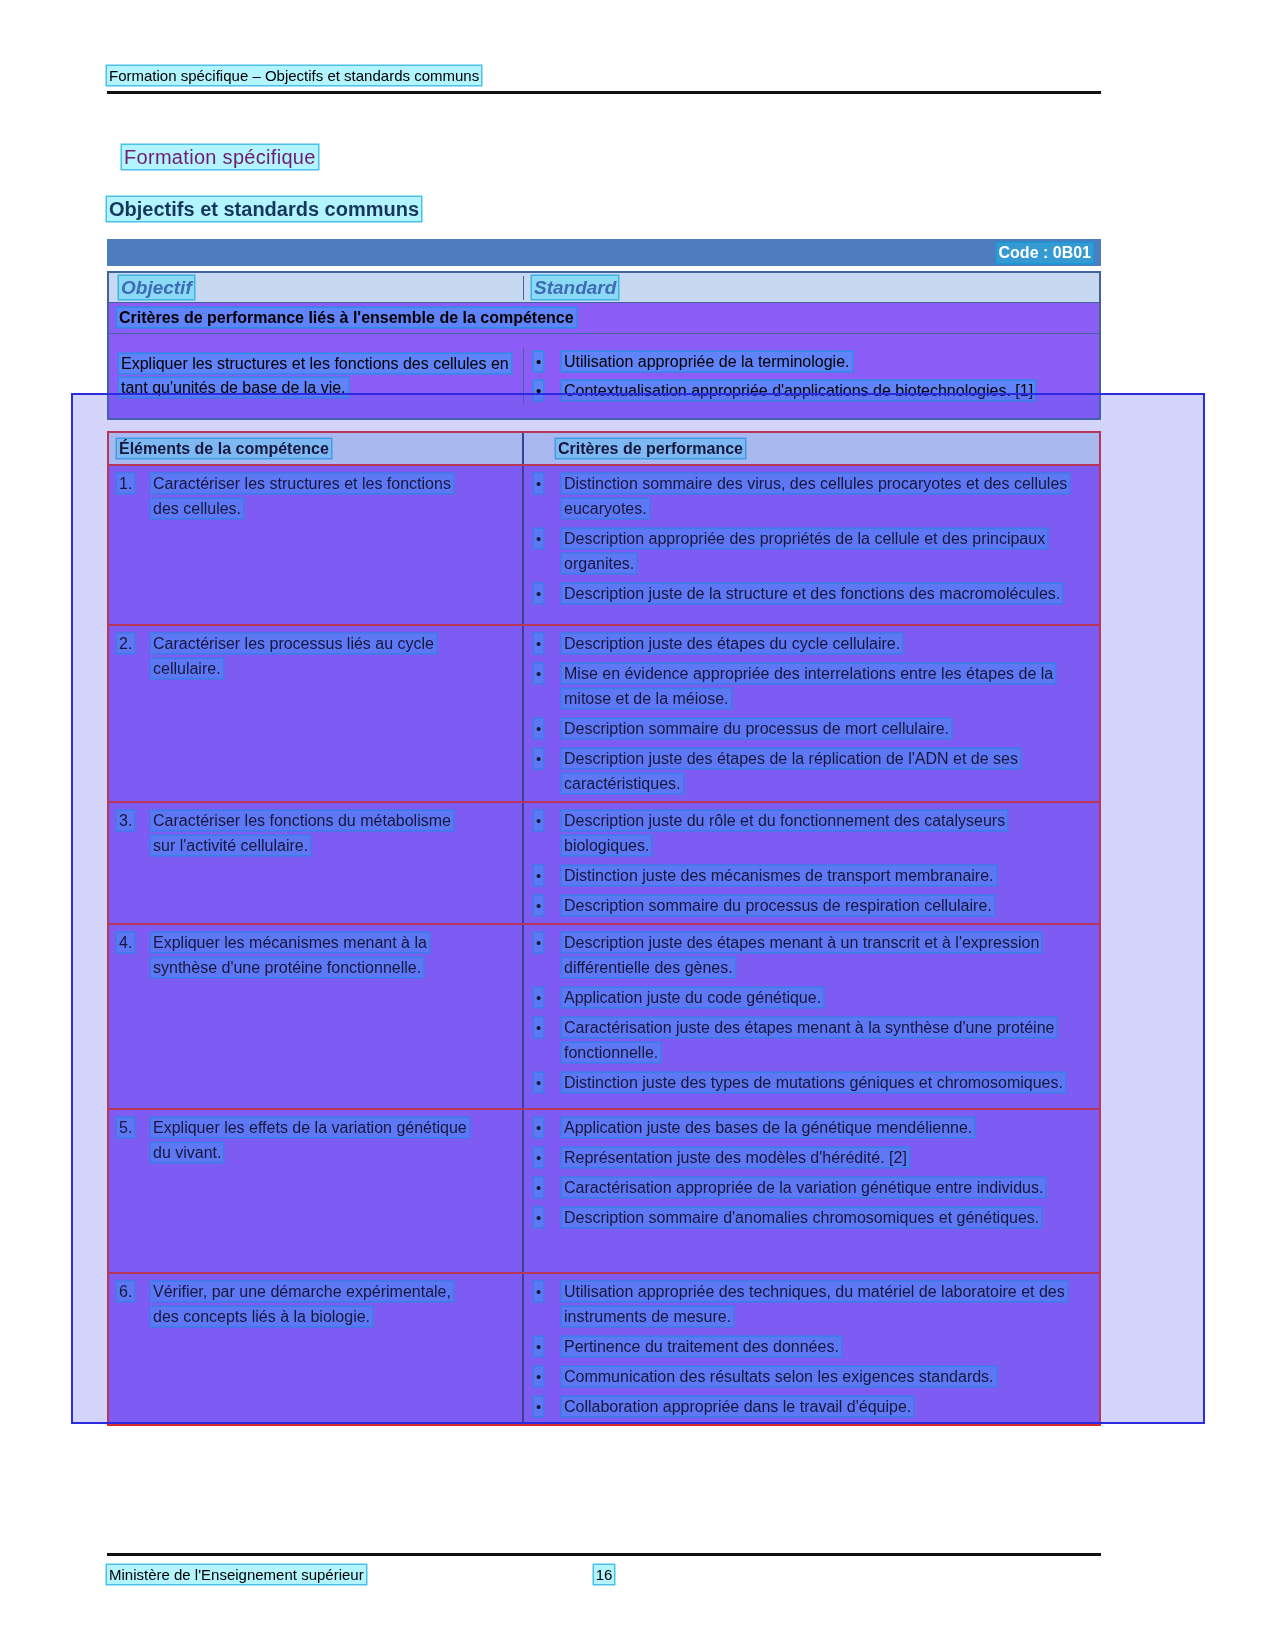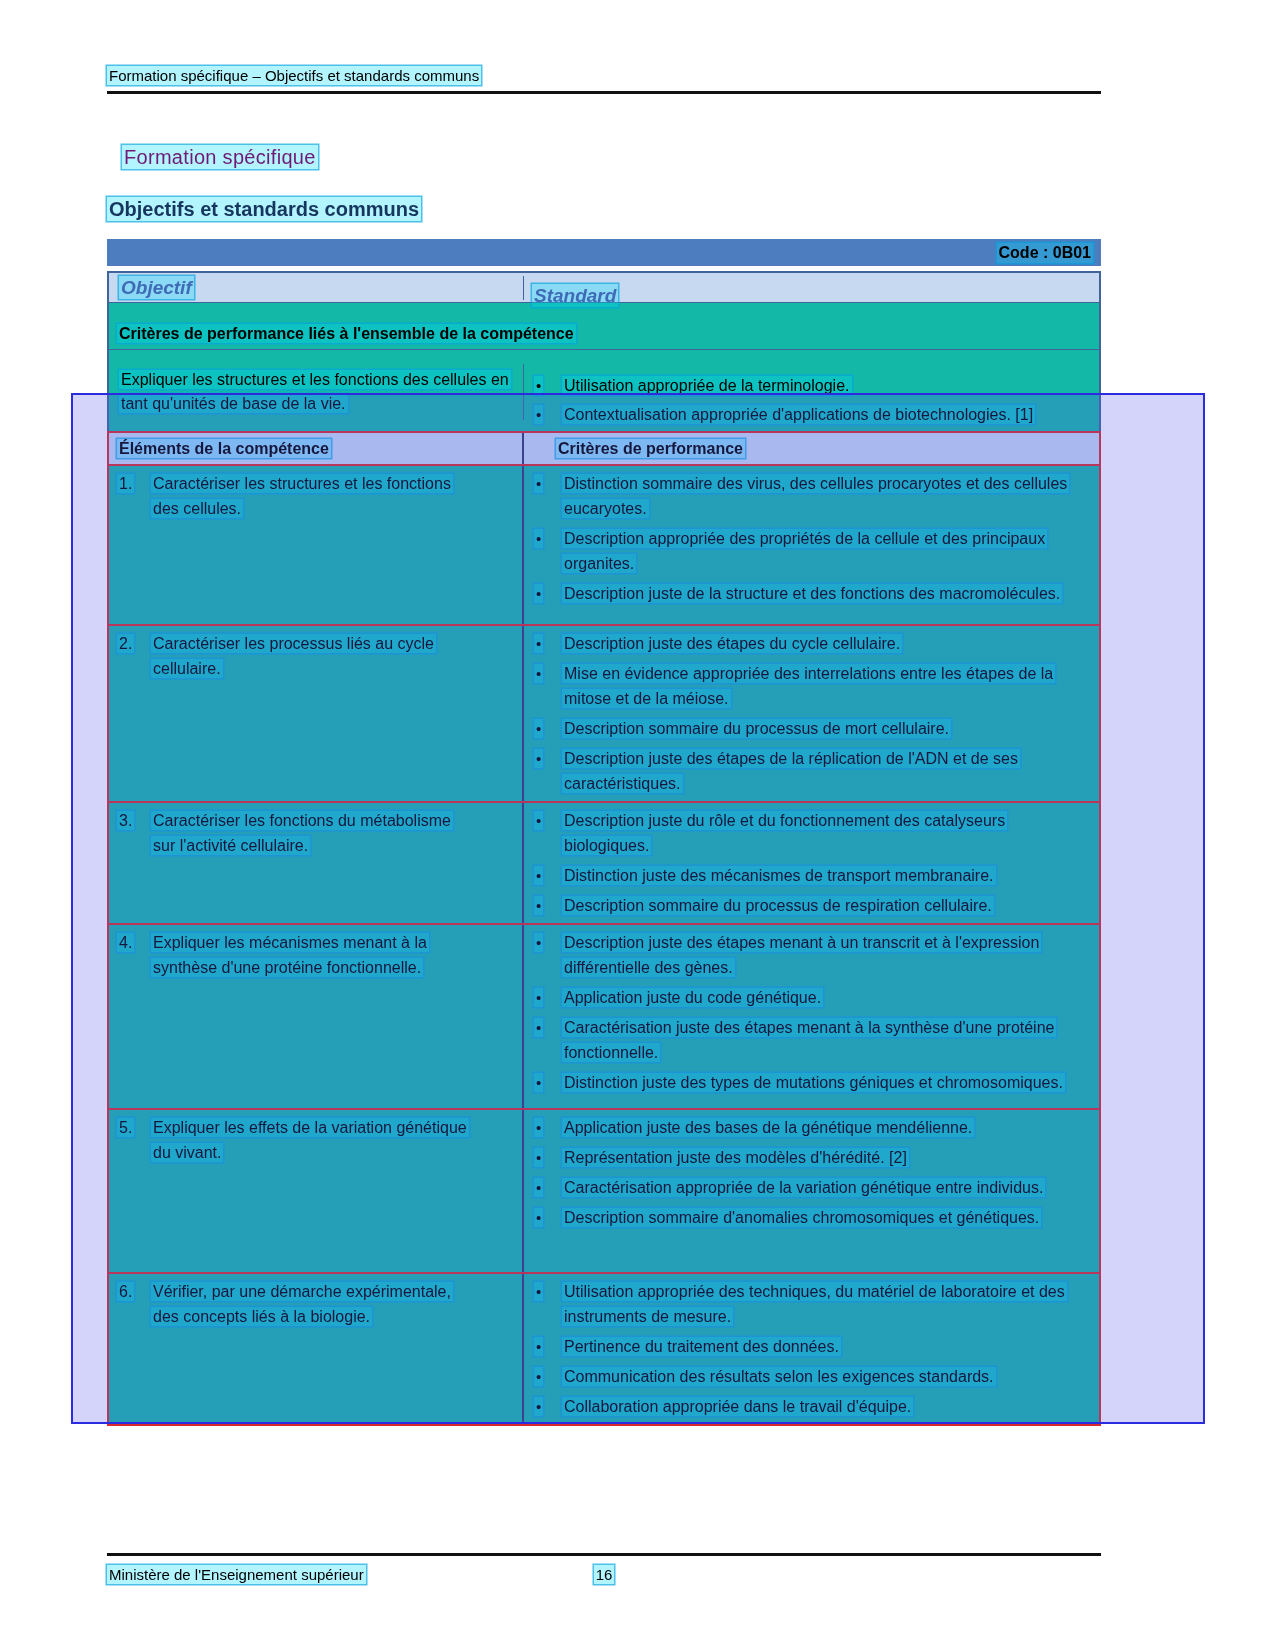--- a/index.html
+++ b/index.html
@@ -26,37 +26,37 @@
     display:flex; justify-content:space-between; align-items:flex-end;
     font-size:15px; line-height:20px;
   }
   .dh-line1 { margin-bottom:1px; }
 
   .doc-title { left:122px; top:140px; font-size:20px; line-height:34px; color:#701a75; letter-spacing:0.3px; }
   .doc-subtitle { left:107px; top:198px; font-size:20px; font-weight:bold; color:#17365d; }
 
   .code-banner {
     left:107px; top:239px; width:994px; height:27px;
-    background:#4d7dbe; color:#000000;
+    background:#4d7dbe; color:#ffffff;
     display:flex; align-items:center; justify-content:flex-end;
     padding-right:8px; font-size:16px; font-weight:bold;
   }
 
   
-  .tbl { left:107px; width:994px; display:flex; flex-direction:column; background:#14b8a6; }
+  .tbl { left:107px; width:994px; display:flex; flex-direction:column; background:#8b5cf6; }
   .row { display:flex; }
   .c1 { flex:0 0 415px; width:415px; }
   .c2 { flex:1; min-width:0; }
 
   
   .t1 { top:271px; border:2px solid #41649c; font-size:16px; line-height:24px; }
   .t1 .row { border-bottom:1.5px solid #41649c; }
   .t1 .row:last-child { border-bottom:none; }
   .t1 .c1 { border-right:1.5px solid #41649c; padding:4px 10px; }
-  .t1 .c2 { padding:4px 8px;margin-top:16px; }
+  .t1 .c2 { padding:4px 8px; }
   .t1-head { background:#c6d9f1; height:30px; align-items:center; font-size:19px; font-weight:bold; font-style:italic; color:#3f6bb6; }
   .t1-head .c1, .t1-head .c2 { padding-top:0; padding-bottom:0; }
   .t1-sub { font-weight:bold; line-height:20px; }
   .t1-sub .c1, .t1-sub .c2 { padding-top:5px; padding-bottom:5px; }
   .t1-body { min-height:84px;align-items:center; }
 
   
   .t2 { top:431px; border:2.5px solid #d92b2b; font-size:16px; line-height:25px; }
   .t2 .row { border-top:2px solid #d92b2b; }
   .t2 .row:first-child { border-top:none;gap:24px; }

